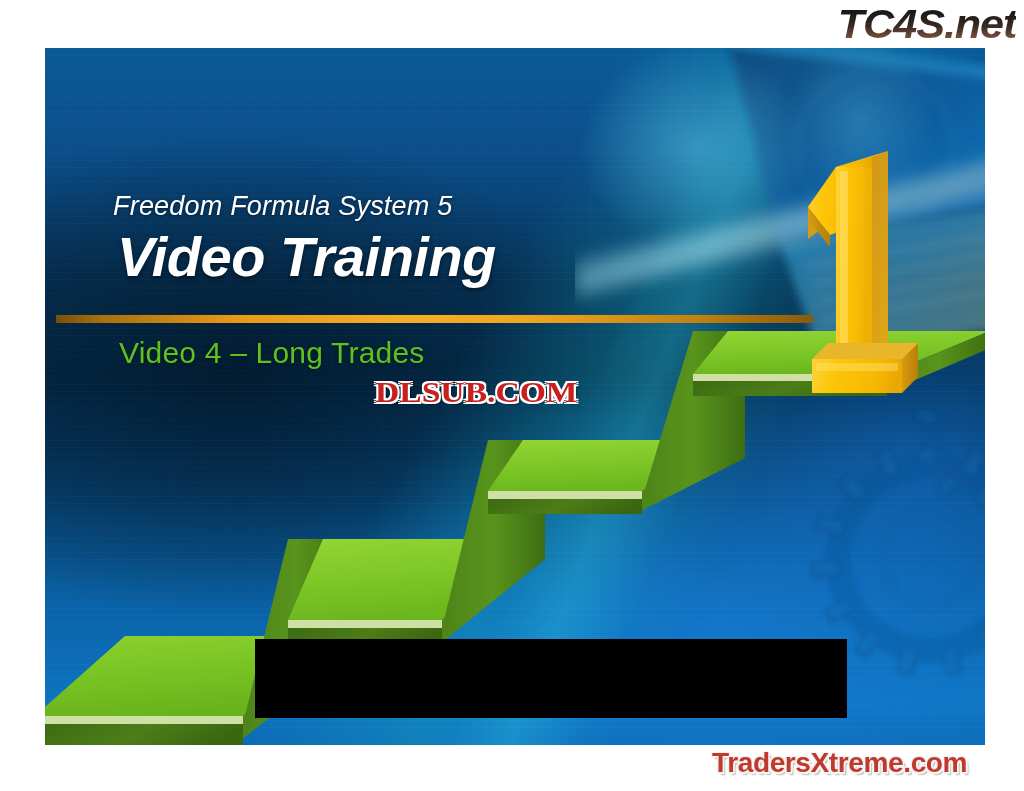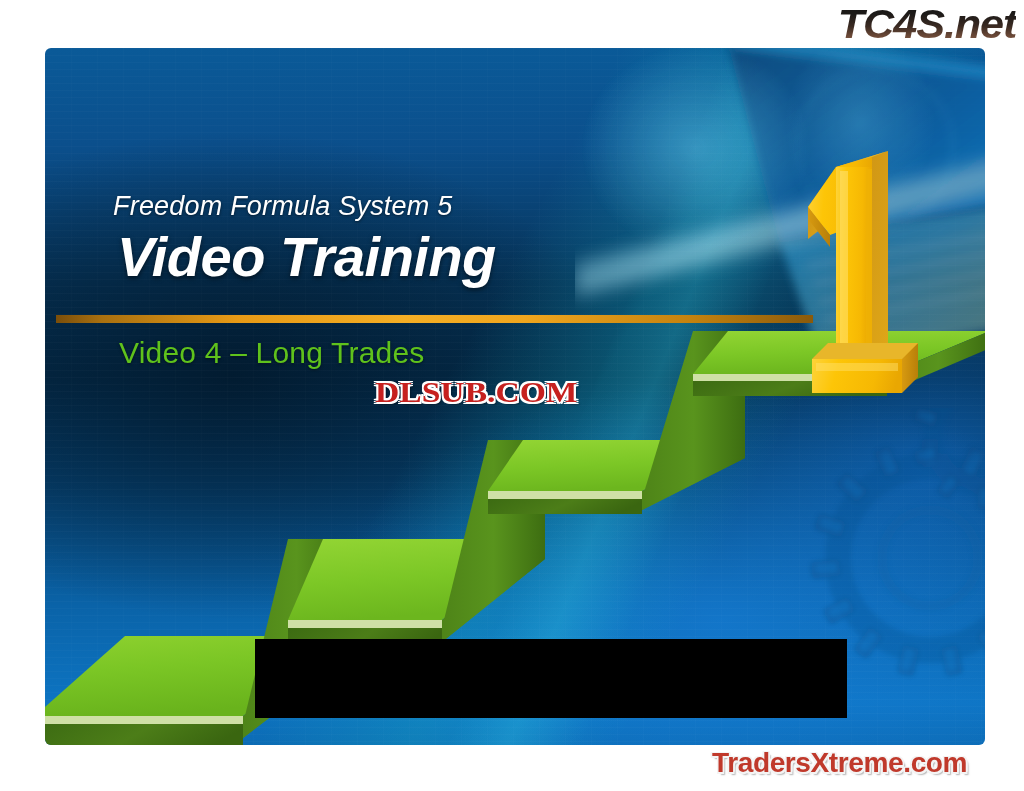--- a/index.html
+++ b/index.html
@@ -56,21 +56,20 @@
                       rgba(0,0,0,0) 67%),
       
       radial-gradient(ellipse 520px 330px at 20% 47%, rgba(1,22,40,.75) 0%, rgba(1,22,40,0) 74%),
       
       radial-gradient(ellipse 560px 330px at 72% 82%, rgba(24,128,220,.60) 0%, rgba(24,128,220,0) 72%),
       radial-gradient(ellipse 330px 250px at 94% 60%, rgba(18,110,205,.55) 0%, rgba(18,110,205,0) 75%),
       
       linear-gradient(to bottom, #0a5a98 0%, #0b4f8c 14%, #063357 34%,
                       #042c4b 47%, #06406e 62%, #0a63a8 80%, #0d74c2 94%, #0c6bb4 100%);
     z-index: 10;
-    border-radius: 6px;
   }
 
   
   #slide-texture {
     position: absolute; inset: 0;
     background-image:
       repeating-linear-gradient(to bottom, rgba(255,255,255,.020) 0px,
          rgba(255,255,255,.020) 1px, rgba(255,255,255,0) 1px, rgba(255,255,255,0) 7px),
       repeating-linear-gradient(to right, rgba(255,255,255,.012) 0px,
          rgba(255,255,255,.012) 1px, rgba(255,255,255,0) 1px, rgba(255,255,255,0) 26px);

